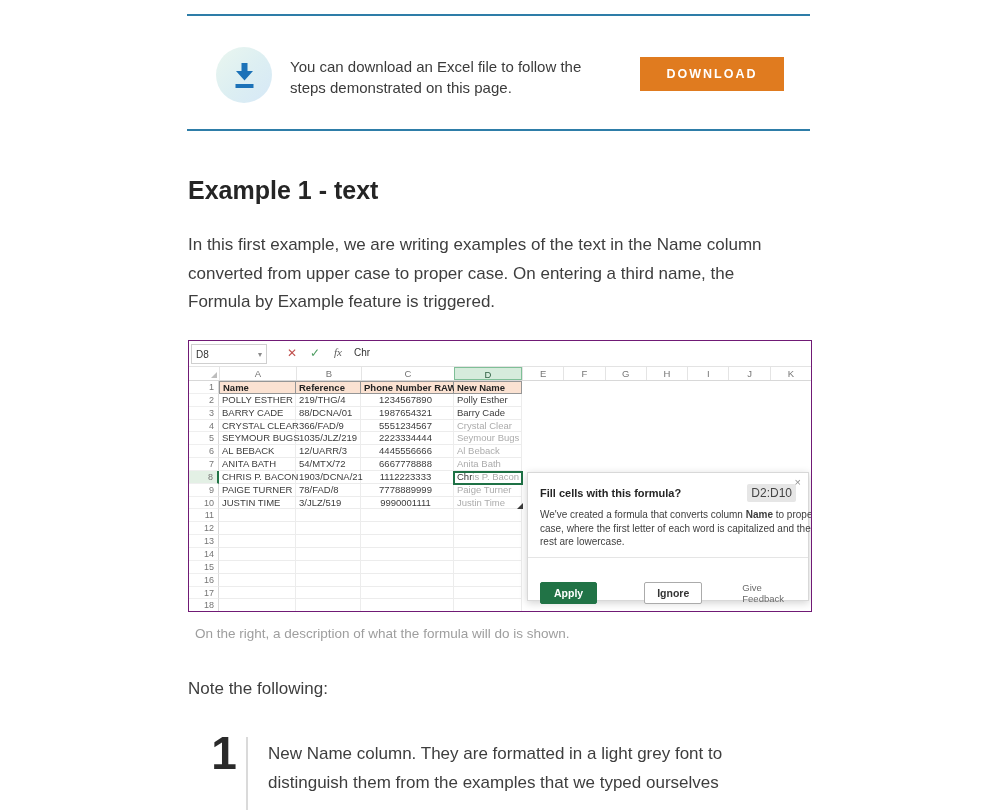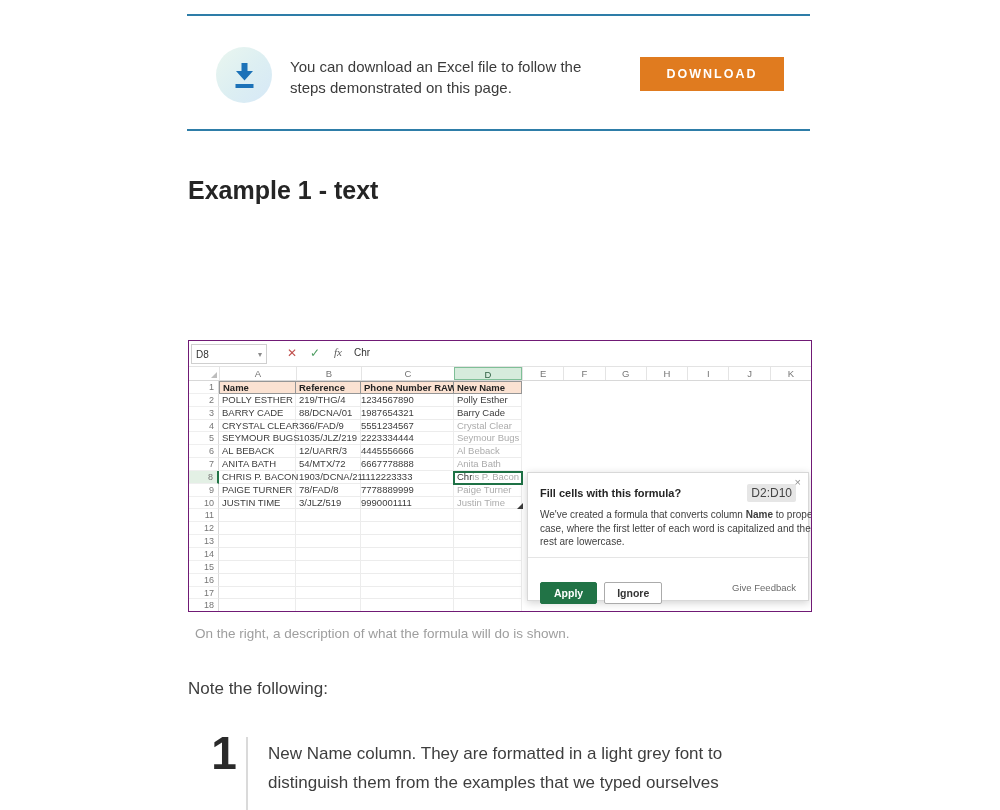--- a/index.html
+++ b/index.html
@@ -40,40 +40,40 @@
   .ch.sel { background:#D6EBDC; border:1px solid #7FBF97; color:#2F5F43; }
   .corner-tri { position:absolute; right:2px; bottom:2px; width:0; height:0; border-bottom:6px solid #BDBDBD; border-left:6px solid transparent; }
 
   .rows { position:absolute; left:0; top:40px; width:622px; }
   .srow { display:flex; height:12.857px; }
   .rn { width:30px; text-align:right; padding-right:4px; color:#757575; font-size:9px; line-height:12.8px;
     border-right:1px solid #D9D9D9; border-bottom:1px solid #EFEFEF; }
   .rn.selrow { background:#E3F0E5; border-right:2px solid #217346; }
   .c { line-height:12.5px; padding-left:3px; white-space:nowrap; overflow:visible;
     border-right:1px solid #ECECEC; border-bottom:1px solid #ECECEC; }
-  .c.num { text-align:left; padding-right:3px; padding-left:0; }
+  .c.num { text-align:center; padding-right:3px; padding-left:0; }
   .hcell { background:#FBE2D2; font-weight:bold; color:#222; border:1px solid #969696; border-left:none; line-height:11.5px; }
   .hcell.hfirst { border-left:1px solid #969696; }
   .prev { color:#ACACAC; }
   .typed { color:#333; }
 
   .d8box { position:absolute; left:264px; top:129.9px; width:70px; height:14.5px; border:2px solid #1E7145; z-index:6; pointer-events:none; }
   .fill-tri { position:absolute; left:328px; top:162px; width:0; height:0; border-bottom:6px solid #3A3A3A; border-left:6px solid transparent; z-index:6; }
 
   
   .popup { position:absolute; left:338px; top:131px; width:282px; height:129px; background:#fff; border:1px solid #D8D8D8;
     box-shadow:0 2px 8px rgba(0,0,0,0.18); z-index:10; }
   .pp-close { position:absolute; top:3px; right:7px; color:#8F8F8F; font-size:11px; cursor:pointer; }
   .pp-head { display:flex; align-items:center; padding:11px 12px 0 12px;gap:34px; }
   .pp-title { font-size:11px; font-weight:bold; color:#252525; }
   .pp-badge { margin-left:auto; background:#E6E6E6; color:#444; font-size:12px; padding:2px 4px; border-radius:2px; }
   .pp-body { padding:6px 12px 0 12px; font-size:10px; line-height:13.5px; color:#3E3E3E; white-space:nowrap; }
   .pp-link { padding:5px 12px 0 12px; font-size:9.5px; color:#217346; cursor:pointer; }
   .pp-divider { margin:8px 0 0 0; border-top:1px solid #E5E5E5; }
-  .pp-footer { display:flex; align-items:flex-start; padding:24px 12px; }
+  .pp-footer { display:flex; align-items:flex-end; padding:24px 12px;gap:40px; }
   .pp-apply { background:#217346; color:#fff; border:1px solid #217346; font-family:"Liberation Sans",sans-serif;
     font-size:10.5px; font-weight:bold; padding:4px 13px; border-radius:2px; cursor:pointer; }
   .pp-ignore { background:#fff; color:#333; border:1px solid #ABABAB; font-family:"Liberation Sans",sans-serif;
     font-size:10.5px; font-weight:bold; padding:4px 12px; border-radius:2px; margin-left:7px; cursor:pointer; }
   .pp-feedback { margin-left:auto; font-size:9.5px; color:#6B6B6B; cursor:pointer; }
 
   .caption { position:absolute; left:195px; top:626px; font-size:13.5px; color:#9E9E9E; }
   .note { position:absolute; left:188px; top:679px; font-size:17px; color:#3E3E3E; }
 
   .item-num { position:absolute; left:203px; top:726px; width:42px; text-align:center; font-size:46px; font-weight:bold; color:#2A2A2A; }
@@ -96,20 +96,25 @@
   <div class="dl-text">
     <div>You can download an Excel file to follow the</div>
     <div>steps demonstrated on this page.</div>
   </div>
   <button class="dl-btn">DOWNLOAD</button>
 
   <div class="hr hr2"></div>
 
   <div class="h2">Example 1 - text</div>
 
+  <div class="intro">
+    <div>In this first example, we are writing examples of the text in the Name column</div>
+    <div>converted from upper case to proper case. On entering a third name, the</div>
+    <div>Formula by Example feature is triggered.</div>
+  </div>
 
   <div class="figure">
 
     <div class="fxbar">
       <div class="namebox">
         <span>D8</span>
         <span class="nb-chev">▾</span>
       </div>
       <span class="fx-x">✕</span>
       <span class="fx-check">✓</span>

